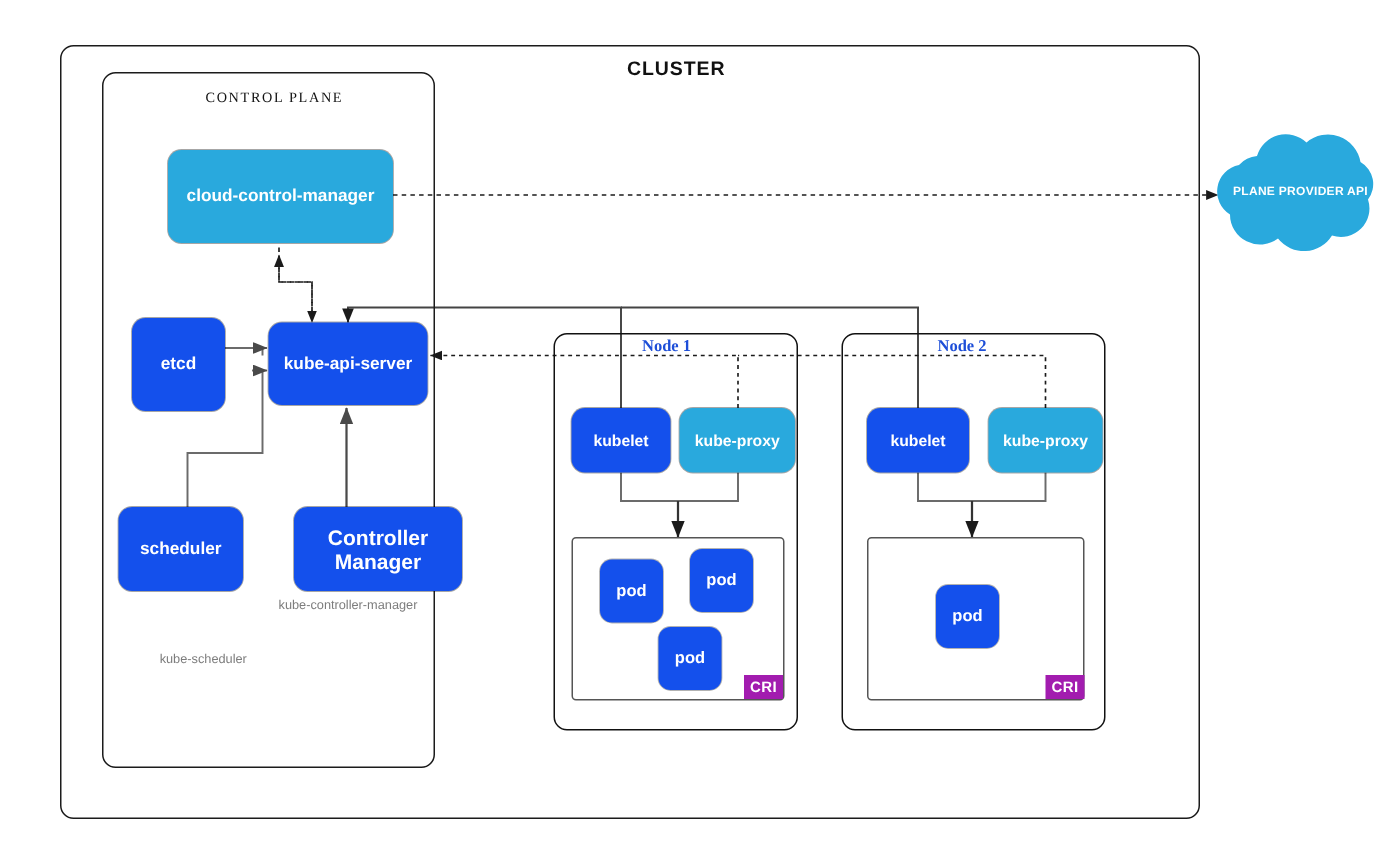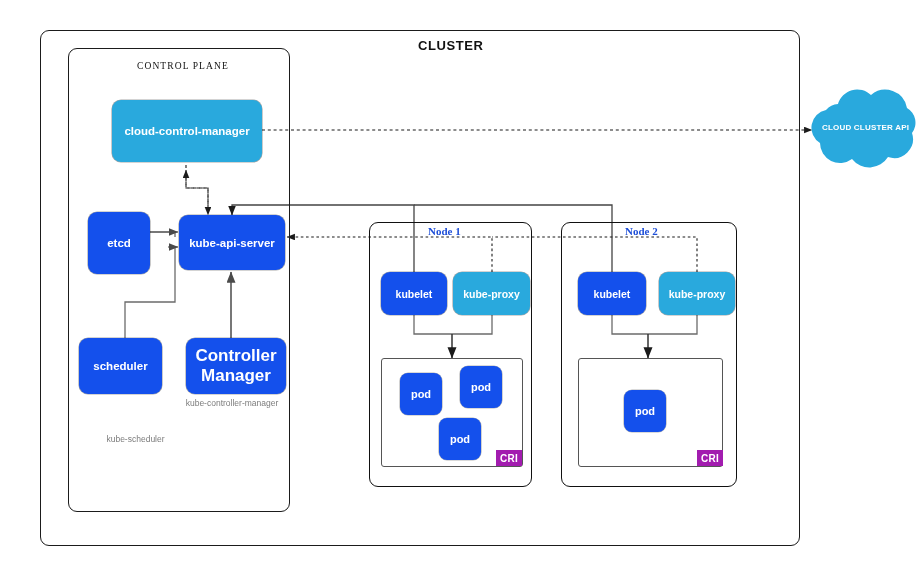--- a/index.html
+++ b/index.html
@@ -109,21 +109,21 @@
 
   <div class="box chip chip-dark" style="left:179px;top:215px;width:106px;height:55px;font-size:11.5px;text-align:center;">
     <span>kube-api-server</span>
   </div>
 
   <div class="box chip chip-dark" style="left:79px;top:338px;width:83px;height:56px;font-size:11.5px;">
     <span>scheduler</span>
   </div>
   <div class="label-static caption" style="left:89px;top:398px;width:93px;margin-top:36px;">kube-scheduler</div>
 
-  <div class="box chip chip-dark" style="left:186px;top:338px;width:100px;height:56px;font-size:17px;">
+  <div class="box chip chip-dark" style="left:196px;top:338px;width:112px;height:56px;font-size:14px;">
     <span>Controller Manager</span>
   </div>
   <div class="label-static caption" style="left:174px;top:398px;width:116px;">kube-controller-manager</div>
 
   <div class="box nodebox" style="left:369px;top:222px;width:163px;height:265px;"></div>
   <div class="label-static title-node" style="left:428px;top:225px;">Node 1</div>
 
   <div class="box chip chip-dark" style="left:381px;top:272px;width:66px;height:43px;font-size:10.5px;">
     <span>kubelet</span>
   </div>
@@ -156,15 +156,15 @@
   </div>
 
   <div class="box frame-thin" style="left:578px;top:358px;width:145px;height:109px;"></div>
   <div class="box pod" style="left:624px;top:390px;width:42px;height:42px;">
     <span>pod</span>
   </div>
   <div class="box cri" style="left:697px;top:450px;width:26px;height:16px;">
     <span>CRI</span>
   </div>
 
-  <div class="cloud-label" style="left:822px;top:123px;">CLOUD CLUSTER API</div>
+  <div class="cloud-label" style="left:822px;top:123px;">PLANE PROVIDER API</div>
 
 </div>
 
 </body></html>

